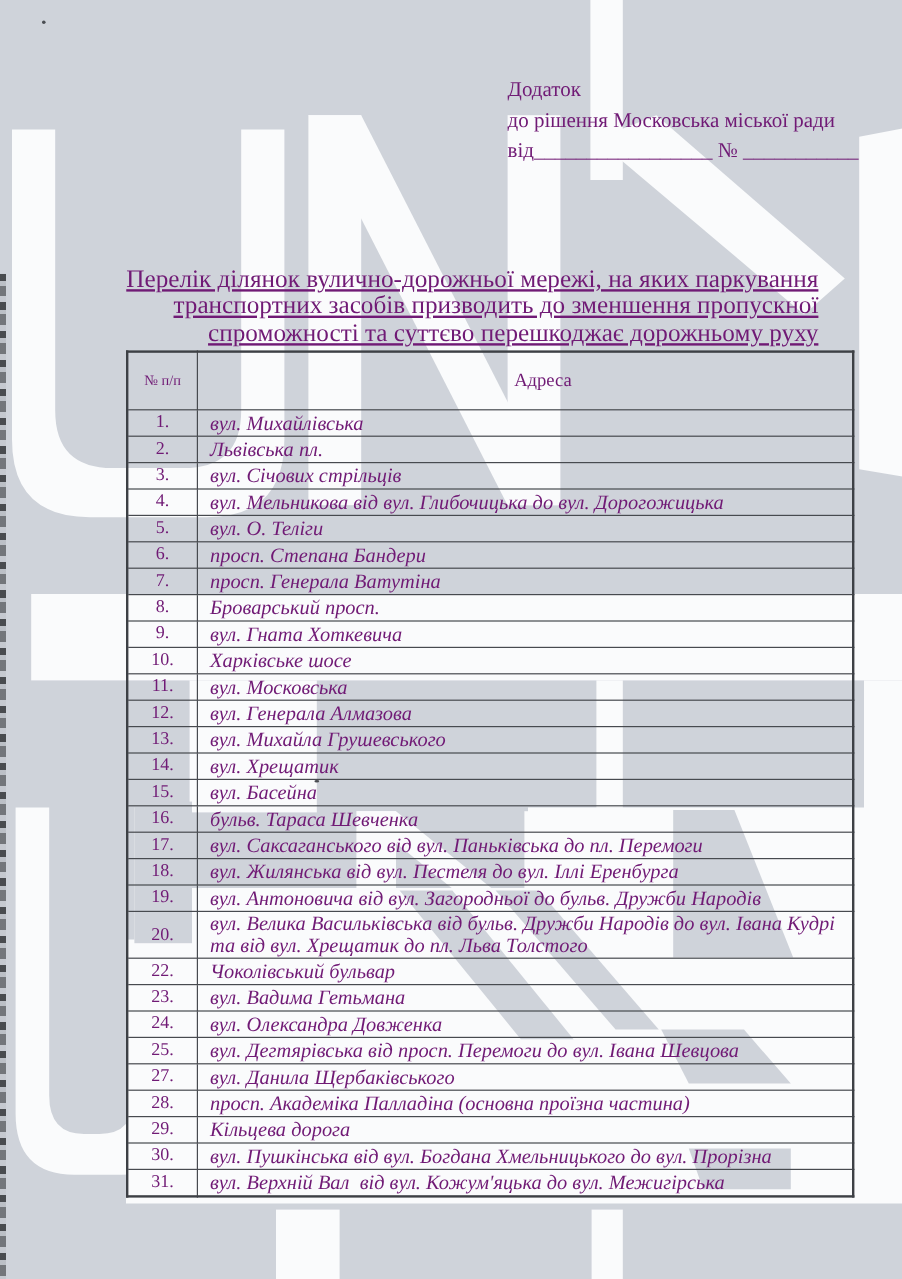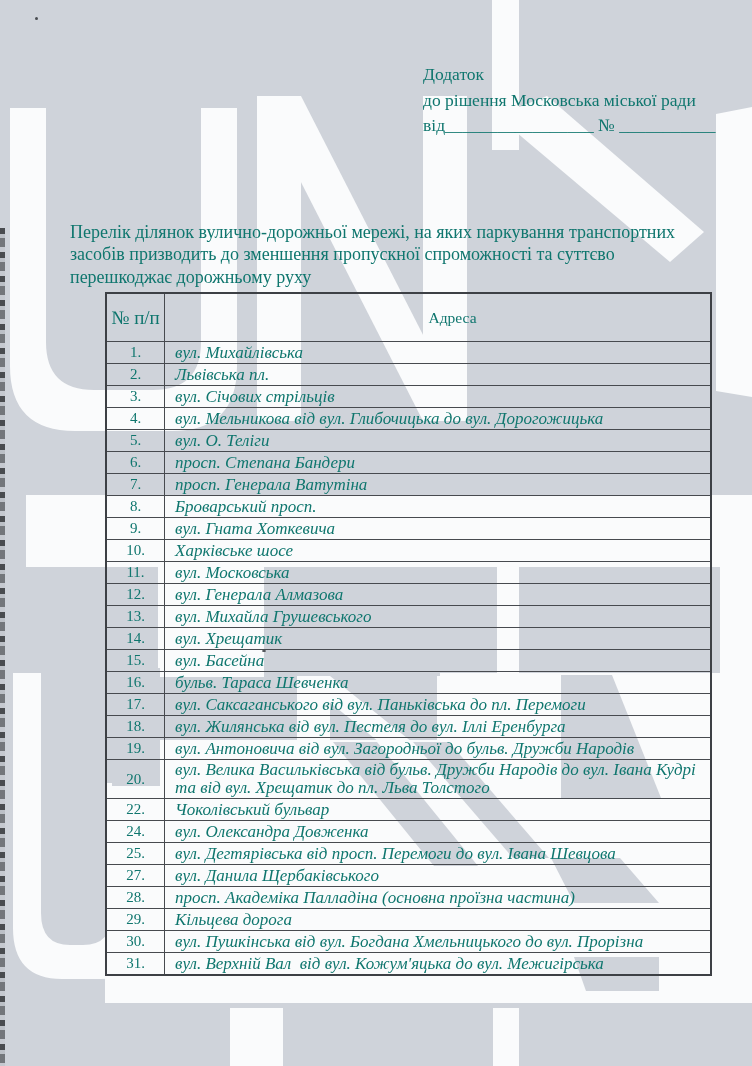--- a/index.html
+++ b/index.html
@@ -2,52 +2,52 @@
 <html><head>
 <meta charset="utf-8">
 <style>
   html,body{margin:0;padding:0;background:#cfd3da;}
   .page{
     position:relative;
     width:752px;height:1066px;
     background:#cfd3da;
     overflow:hidden;
     font-family:"Liberation Serif", serif;
-    color:#0f766e;
+    color:#701a75;
   }
   .watermark{position:absolute;left:0;top:0;z-index:0;}
   .scan-edge{
     position:absolute;left:0;top:228px;width:5px;height:838px;z-index:2;
     background:repeating-linear-gradient(180deg,
       rgba(40,42,45,.8) 0 6px, rgba(130,134,140,.25) 6px 10px,
       rgba(40,42,45,.55) 10px 19px, rgba(160,162,168,.2) 19px 24px);
   }
   .speck{position:absolute;background:#4a4d52;z-index:2;border-radius:50%;}
   .speck.s1{left:35px;top:17px;width:3px;height:3px;}
   .speck.s2{left:262px;top:650px;width:4px;height:2px;}
   .content{position:absolute;left:0;top:0;width:752px;height:1066px;z-index:3;}
   .header-block{
     position:absolute;left:423px;top:62px;width:312px;
     font-size:17.5px;line-height:25.5px;white-space:nowrap;
   }
   .doc-title{
     position:absolute;left:0;top:221px;width:100%;
     padding:0 70px;box-sizing:border-box;
-    text-align:left;font-size:18px;line-height:22.4px;
+    text-align:right;font-size:21px;line-height:22.4px;text-decoration:underline;
   }
   table.addr{
     position:absolute;left:105px;top:292px;width:607px;
     border-collapse:collapse;table-layout:fixed;
     border:2.2px solid #3d4045;
   }
   table.addr th, table.addr td{
     border:1.6px solid #474a4f;
     font-weight:normal;vertical-align:middle;
   }
-  th.col-num{width:55px;height:45px;font-size:19px;}
+  th.col-num{width:55px;height:45px;font-size:12px;}
   th.col-addr{font-size:15.5px;text-align:center;padding-left:31px;}
   td.num{width:55px;height:21px;text-align:center;font-size:15px;padding:0;}
   td.addr{
     font-size:17px;line-height:18px;
     padding:1px 8px 1px 10px;white-space:pre-wrap;font-style:italic;
   }
 </style>
 </head>
 <body>
 
@@ -195,20 +195,24 @@
           </tr>
           <tr>
             <td class="num">20.</td>
             <td class="addr">вул. Велика Васильківська від бульв. Дружби Народів до вул. Івана Кудрі та від вул. Хрещатик до пл. Льва Толстого</td>
           </tr>
           <tr>
             <td class="num">22.</td>
             <td class="addr">Чоколівський бульвар</td>
           </tr>
           <tr>
+            <td class="num">23.</td>
+            <td class="addr">вул. Вадима Гетьмана</td>
+          </tr>
+          <tr>
             <td class="num">24.</td>
             <td class="addr">вул. Олександра Довженка</td>
           </tr>
           <tr>
             <td class="num">25.</td>
             <td class="addr">вул. Дегтярівська від просп. Перемоги до вул. Івана Шевцова</td>
           </tr>
           <tr>
             <td class="num">27.</td>
             <td class="addr">вул. Данила Щербаківського</td>

